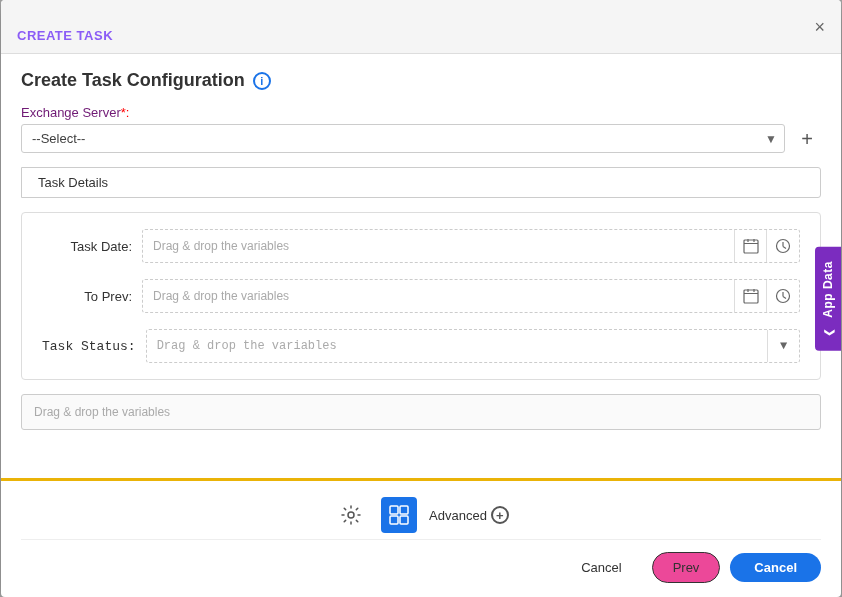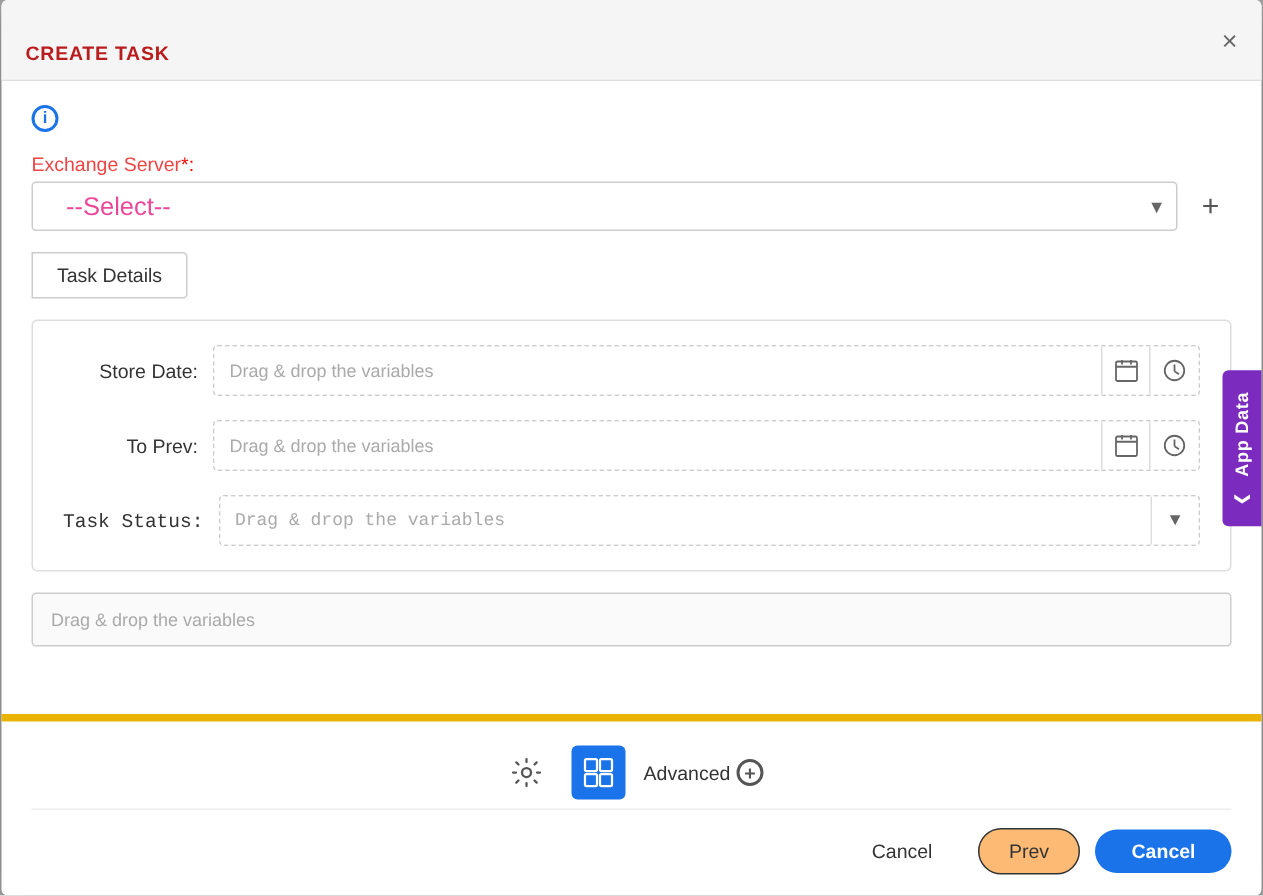--- a/index.html
+++ b/index.html
@@ -39,21 +39,21 @@
       padding: 10px 16px;
       display: flex;
       align-items: center;
       justify-content: space-between;
       border-radius: 4px 4px 0 0;
     }
     .modal-header-title {
       font-size: 13px;
       font-weight: 600;
       letter-spacing: 0.5px;
-      color: #b91c1c;
+      color: #8b5cf6;
       text-transform: uppercase;
       margin-top: 18px;
     }
     .modal-close {
       cursor: pointer;
       font-size: 18px;
       color: #666;
       background: none;
       border: none;
       line-height: 1;
@@ -96,25 +96,25 @@
       align-items: center;
       gap: 8px;
       margin-bottom: 14px;
     }
     .select-wrapper {
       flex: 1;
       position: relative;
     }
     .select-wrapper select {
       width: 100%;
-      padding: 6px 30px 6px 22px;
+      padding: 6px 30px 6px 10px;
       border: 1px solid #ccc;
       border-radius: 3px;
-      font-size: 17px;
-      color: #ec4899;
+      font-size: 13px;
+      color: #404040;
       appearance: none;
       background: #fff;
       cursor: pointer;
     }
     .select-wrapper .chevron {
       position: absolute;
       right: 8px;
       top: 50%;
       transform: translateY(-50%);
       color: #666;
@@ -132,20 +132,21 @@
       display: flex;
       align-items: center;
       justify-content: center;
       line-height: 1;
     }
     .tabs {
       display: flex;
       border-bottom: none;
       margin-bottom: 14px;
       gap: 0;
+      flex-direction: column;
     }
     .tab {
       padding: 7px 16px;
       cursor: pointer;
       font-size: 13px;
       border: 1px solid #ccc;
       background: #fff;
       color: #333;
     }
     .tab:first-child {
@@ -263,21 +264,21 @@
       border-radius: 3px;
       padding: 8px 12px;
       font-size: 12px;
       color: #aaa;
       background: #fafafa;
       min-height: 36px;
       display: flex;
       align-items: center;
     }
     .modal-footer-bottom {
-      border-top: 5px solid #eab308;
+      border-top: 3px solid #eab308;
       padding: 10px 20px;
       display: flex;
       flex-direction: column;
       gap: 0;
     }
     .bottom-icons-row {
       display: flex;
       justify-content: center;
       align-items: center;
       gap: 12px;
@@ -336,21 +337,21 @@
       border: none;
       background: none;
       color: #333;
       font-size: 13px;
       cursor: pointer;
     }
     .btn-prev {
       padding: 7px 20px;
       border: 1px solid #333;
       border-radius: 20px;
-      background: #fdba74;
+      background: #ec4899;
       color: #333;
       font-size: 13px;
       cursor: pointer;
     }
     .btn-finish {
       padding: 7px 24px;
       border: none;
       border-radius: 20px;
       background: #1a73e8;
       color: #fff;
@@ -389,46 +390,47 @@
 
     <div class="modal-header">
       <span class="modal-header-title">CREATE TASK</span>
       <button class="modal-close">×</button>
     </div>
 
     <div class="modal-body">
       <div class="modal-content">
 
         <div class="section-title">
+          <span>Create Task Configuration</span>
           <div class="info-icon">
             <span>i</span>
           </div>
         </div>
 
         <div style="margin-bottom:4px;">
-          <span style="font-weight:500;font-size:13px;color:#ef4444;">Exchange Server</span><span style="color:red;">*:</span>
+          <span style="font-weight:500;font-size:13px;color:#701a75;">Exchange Server</span><span style="color:red;">*:</span>
         </div>
         <div class="select-row">
           <div class="select-wrapper">
             <select>
               <option>--Select--</option>
             </select>
             <span class="chevron">▼</span>
           </div>
           <button class="add-btn">+</button>
         </div>
 
         <div class="tabs">
           <div class="tab">Task Details</div>
         </div>
 
         <div class="form-panel">
 
           <div class="form-row">
-            <div class="form-label">Store Date:</div>
+            <div class="form-label">Task Date:</div>
             <div class="drag-input-with-icons">
               <span class="placeholder-text">Drag &amp; drop the variables</span>
               <div class="drag-input-icons">
                 <button class="drag-icon-btn">
                   <svg width="16" height="16" viewBox="0 0 16 16" fill="none" xmlns="http://www.w3.org/2000/svg">
                     <rect x="1" y="2" width="14" height="13" rx="1" stroke="#666" stroke-width="1.2" fill="none"></rect>
                     <line x1="1" y1="5.5" x2="15" y2="5.5" stroke="#666" stroke-width="1.2"></line>
                     <line x1="5" y1="1" x2="5" y2="4" stroke="#666" stroke-width="1.2"></line>
                     <line x1="11" y1="1" x2="11" y2="4" stroke="#666" stroke-width="1.2"></line>
                   </svg>

